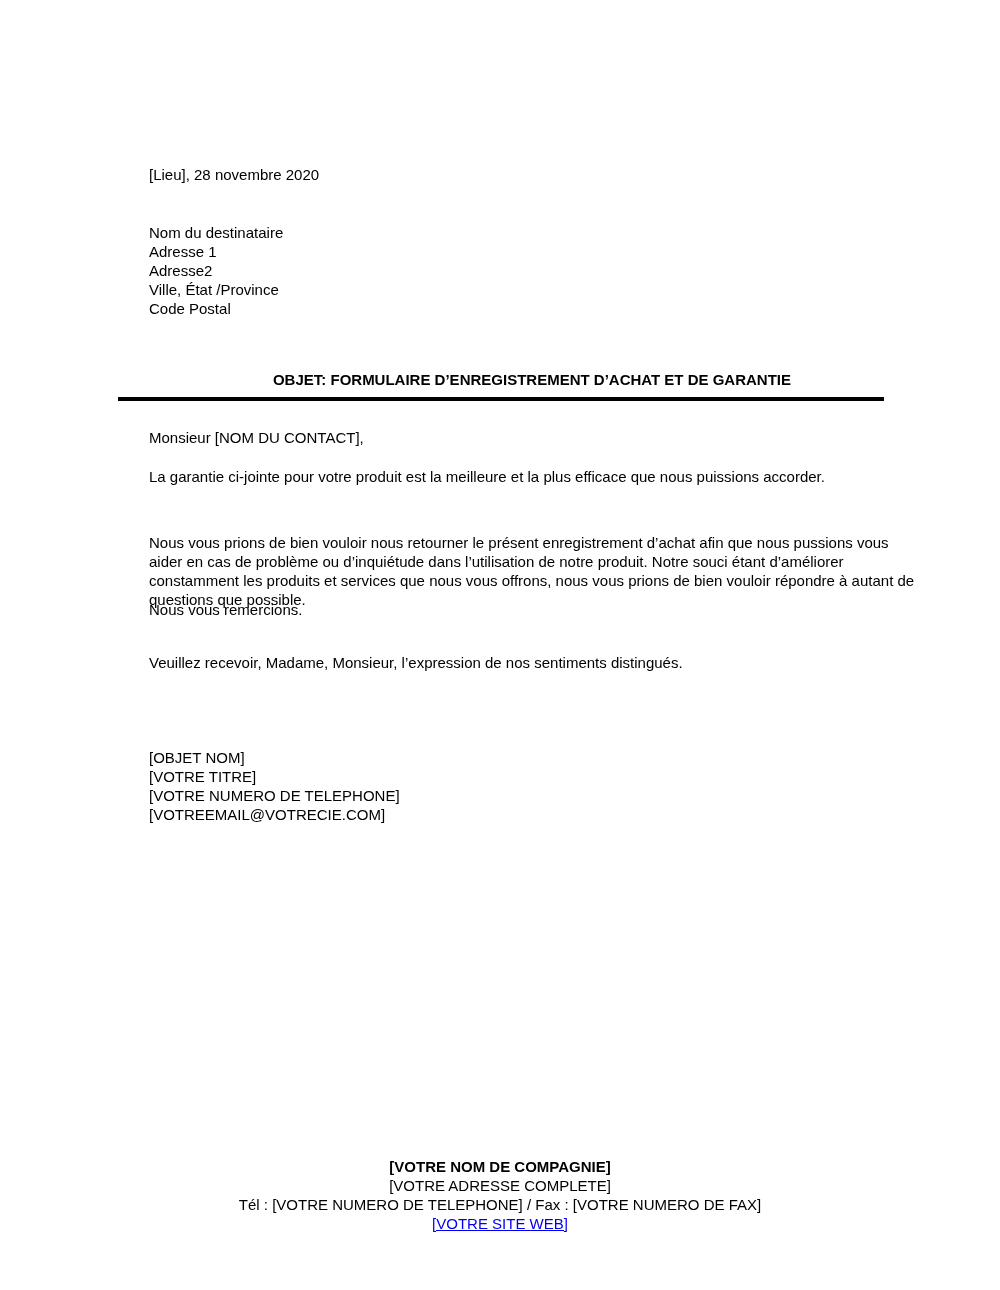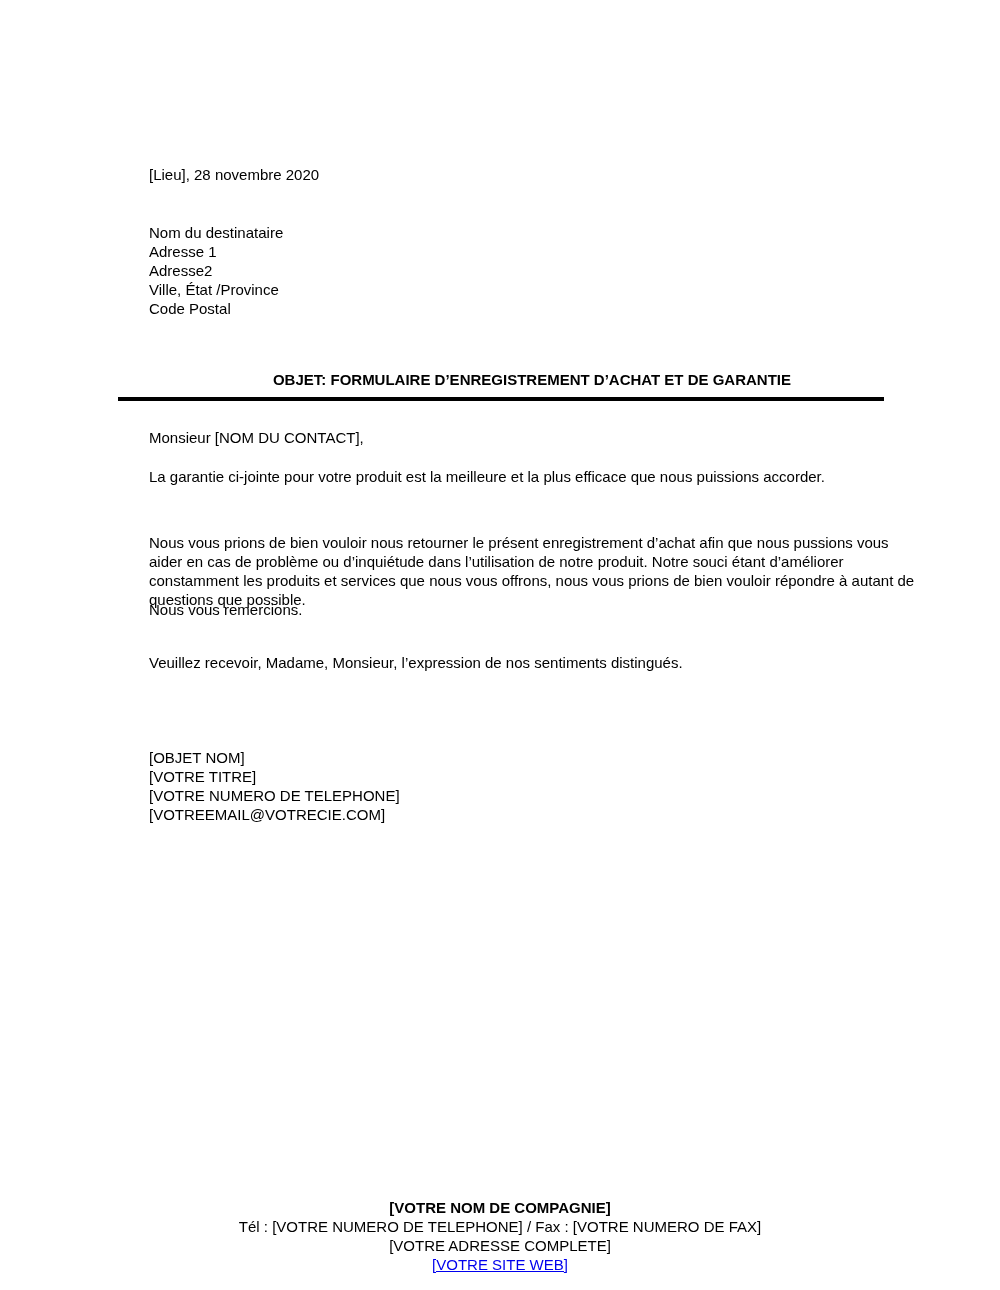--- a/index.html
+++ b/index.html
@@ -30,21 +30,21 @@
     height: 4px;
     background: #000000;
   }
   .salutation { top: 428px; }
   .para-1 { top: 467px; }
   .para-2 { top: 533px; }
   .para-thanks { top: 600px; }
   .closing { top: 653px; }
   .signature-block { top: 748px; }
   .footer-block {
-    top: 1198px;
+    top: 1157px;
     left: 0;
     width: 1000px;
     text-align: center;
   }
   .footer-company { font-weight: bold; }
   a.site-link {
     color: #0000ee;
     text-decoration: underline;
     margin-top: 44px;
   }
@@ -80,20 +80,20 @@
 
   <div class="abs content-left signature-block">
     <div>[OBJET NOM]</div>
     <div>[VOTRE TITRE]</div>
     <div>[VOTRE NUMERO DE TELEPHONE]</div>
     <div>[VOTREEMAIL@VOTRECIE.COM]</div>
   </div>
 
   <div class="abs footer-block">
     <div class="footer-company">[VOTRE NOM DE COMPAGNIE]</div>
+    <div>[VOTRE ADRESSE COMPLETE]</div>
     <div>Tél : [VOTRE NUMERO DE TELEPHONE] / Fax : [VOTRE NUMERO DE FAX]</div>
-    <div>[VOTRE ADRESSE COMPLETE]</div>
     <div>
       <a href="#" class="site-link">[VOTRE SITE WEB]</a>
     </div>
   </div>
 
 </div>
 
 </body></html>

